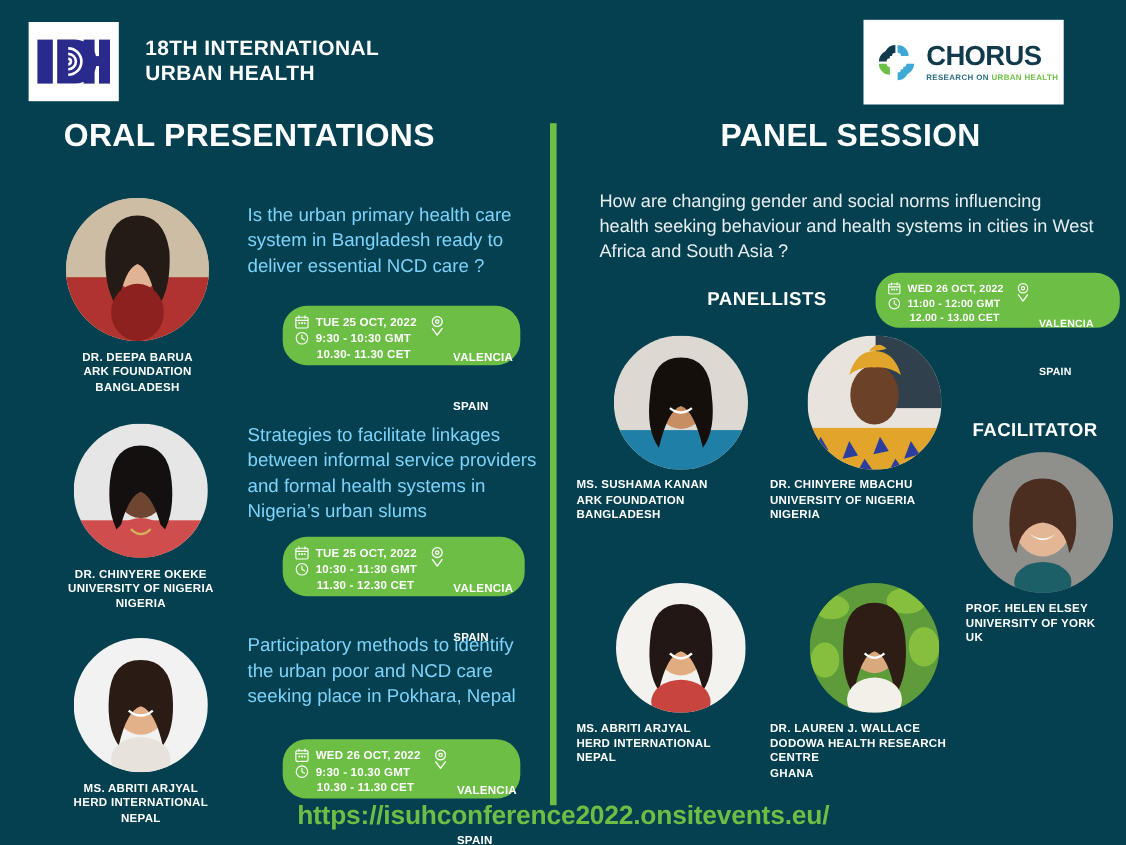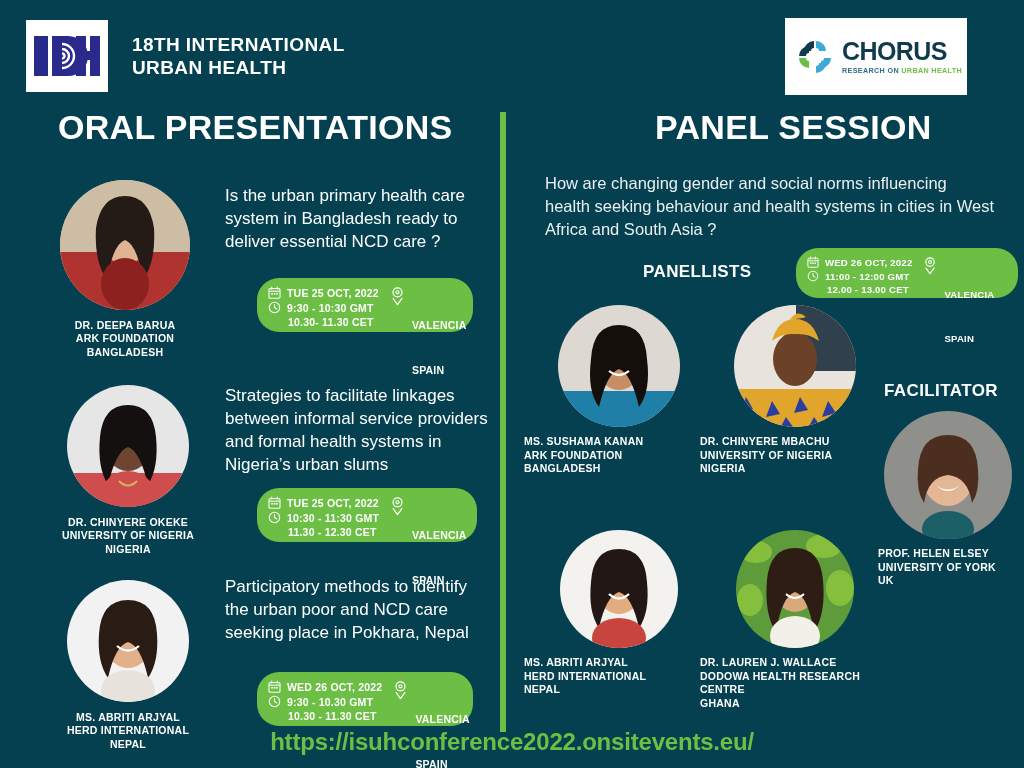--- a/index.html
+++ b/index.html
@@ -75,21 +75,21 @@
     font-weight: 700;
     letter-spacing: 0.35px;
     color: #2e6e87;
     margin-top: 2px;
   }
   .chorus-tag .t-green { color: #6cbe45; }
 
   
   .col-heading {
     position: absolute;
-    font-size: 34px;
+    font-size: 29px;
     font-weight: 700;
     letter-spacing: 0.3px;
     color: #ffffff;
   }
   #oral-heading { left: 58px; top: 108px; }
   #panel-heading { left: 655px; top: 108px; }
 
   .divider {
     position: absolute;
     left: 500px;
@@ -123,21 +123,21 @@
     text-transform: uppercase;
   }
   .speaker-name span { display: block; }
 
   
   .talk-title {
     position: absolute;
     font-size: 17px;
     line-height: 1.36;
     font-weight: 400;
-    color: #ffffff;
+    color: #7dd3fc;
     width: 270px;
   }
 
   
   .badge {
     position: absolute;
     background: #6cbe45;
     border-radius: 22px;
     display: flex;
     align-items: flex-start;

